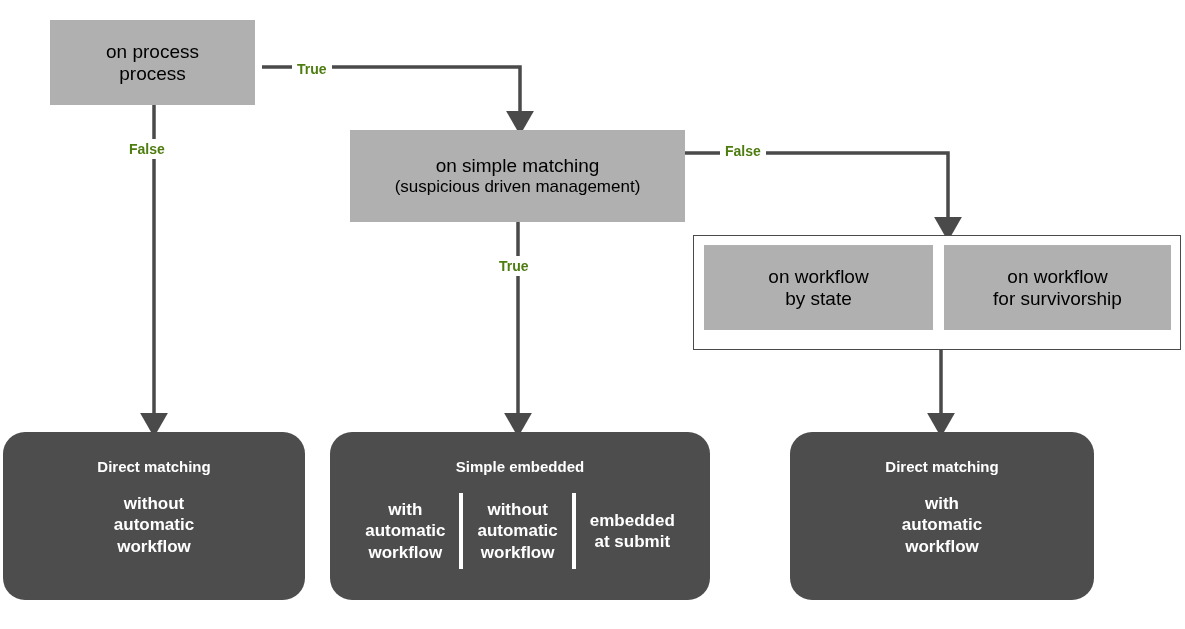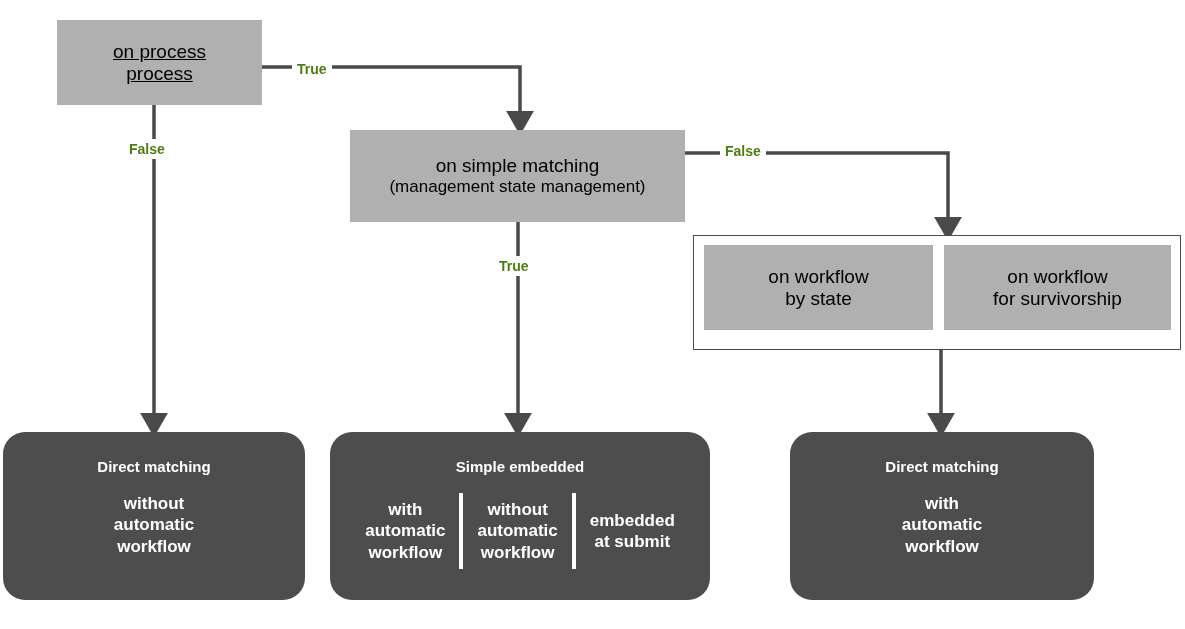--- a/index.html
+++ b/index.html
@@ -41,21 +41,21 @@
     font-size: 19px;
     font-weight: normal;
     white-space: nowrap;
   }
   .gb-line2 {
     font-size: 17px;
     font-weight: normal;
     white-space: nowrap;
   }
 
-  #box-process-driven { left: 57px;  top: 20px;  width: 205px; height: 85px; text-decoration: underline; }
+  #box-process-driven { left: 50px;  top: 20px;  width: 205px; height: 85px; }
   #box-simple-matching { left: 350px; top: 130px; width: 335px; height: 92px; text-align: center; }
 
   
   #workflow-group {
     position: absolute;
     left: 693px;
     top: 235px;
     width: 488px;
     height: 115px;
     background: #ffffff;
@@ -176,21 +176,21 @@
     </g>
   </svg>
 
   <div id="box-process-driven" class="grey-box">
     <div class="gb-line1">on process</div>
     <div class="gb-line1">process</div>
   </div>
 
   <div id="box-simple-matching" class="grey-box">
     <div class="gb-line1">on simple matching</div>
-    <div class="gb-line2">(management state management)</div>
+    <div class="gb-line2">(suspicious driven management)</div>
   </div>
 
   <div id="workflow-group"></div>
 
   <div id="box-workflow-state" class="grey-box">
     <div class="gb-line1">on workflow</div>
     <div class="gb-line1">by state</div>
   </div>
 
   <div id="box-workflow-survivorship" class="grey-box">

